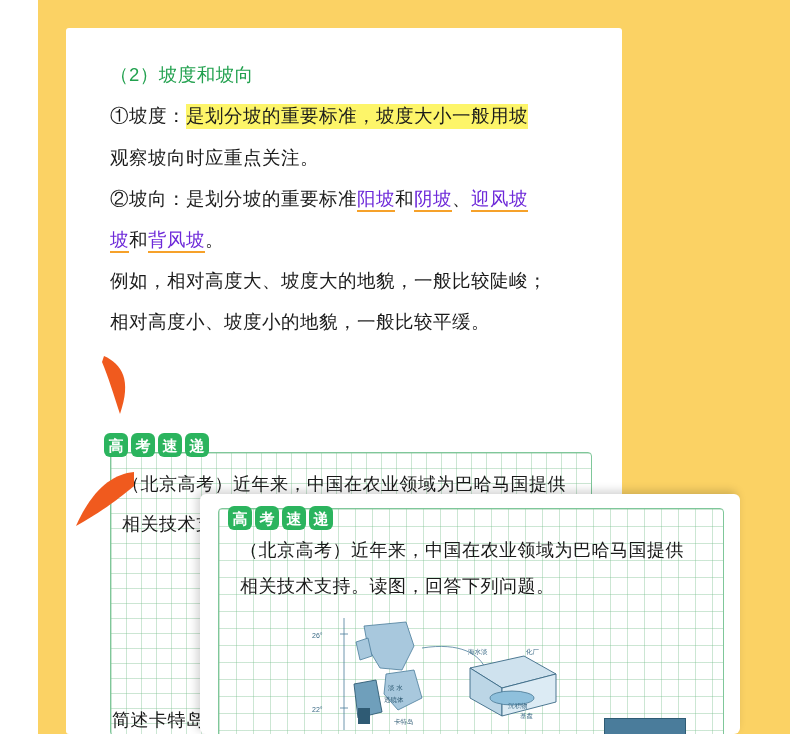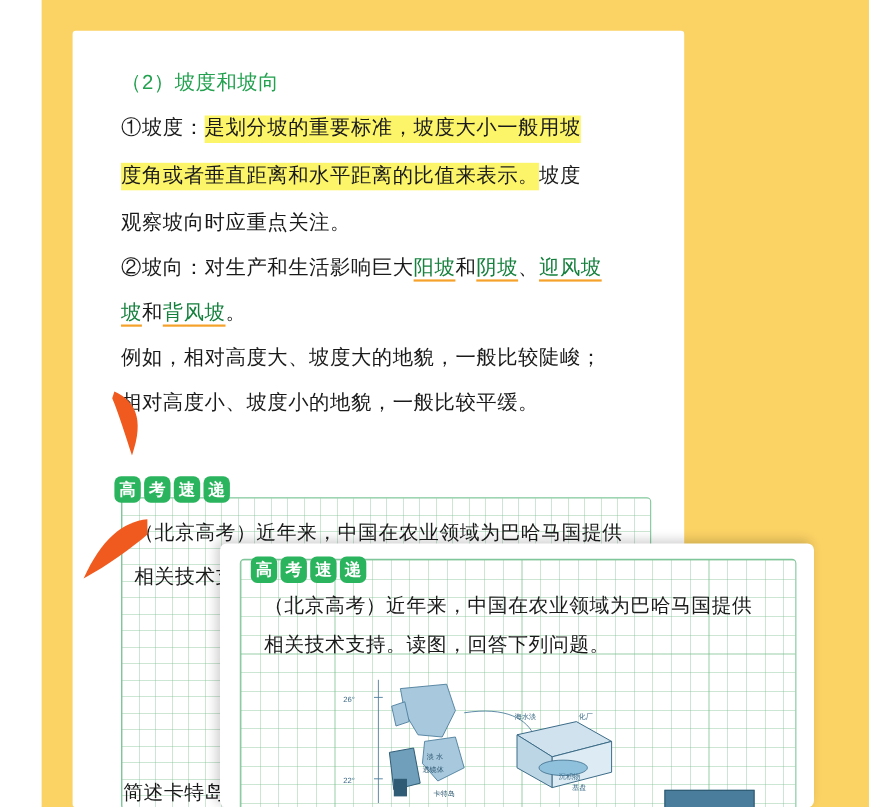--- a/index.html
+++ b/index.html
@@ -62,21 +62,21 @@
     color: #22a14f;
   }
   .hl {
     background: #fdf569;
     padding: 2px 0 3px 0;
     box-decoration-break: clone;
     font-family: Liberation Serif, serif;
     -webkit-box-decoration-break: clone;
   }
   .term {
-    color: #15803d;
+    color: #6d28d9;
     border-bottom: 2px solid #f6a12a;
     padding-bottom: 1px;
   }
   
   .grid-box {
     position: absolute;
     left: 110px;
     top: 452px;
     width: 480px;
     height: 282px;
@@ -201,28 +201,25 @@
 
   <div class="sheet">
     <div class="content">
 
       <div class="line green">（2）坡度和坡向</div>
 
       <div class="line">
         <span>①坡度：</span><span class="hl">是划分坡的重要标准，坡度大小一般用坡</span>
       </div>
       <div class="line">
-        <span class="hl">度角或者垂直距离和水平距离的比值来表示。</span><span>坡度</span>
-      </div>
-      <div class="line">
         <span>观察坡向时应重点关注。</span>
       </div>
 
       <div class="line">
-        <span>②坡向：</span><span>对生产和生活影响巨大</span><span class="term">阳坡</span><span>和</span><span class="term">阴坡</span><span>、</span><span class="term">迎风坡</span>
+        <span>②坡向：</span><span>是划分坡的重要标准</span><span class="term">阳坡</span><span>和</span><span class="term">阴坡</span><span>、</span><span class="term">迎风坡</span>
       </div>
       <div class="line">
         <span class="term">坡</span><span>和</span><span class="term">背风坡</span><span>。</span>
       </div>
 
 
       <div class="line">例如，相对高度大、坡度大的地貌，一般比较陡峻；</div>
       <div class="line">相对高度小、坡度小的地貌，一般比较平缓。</div>
 
     </div>

